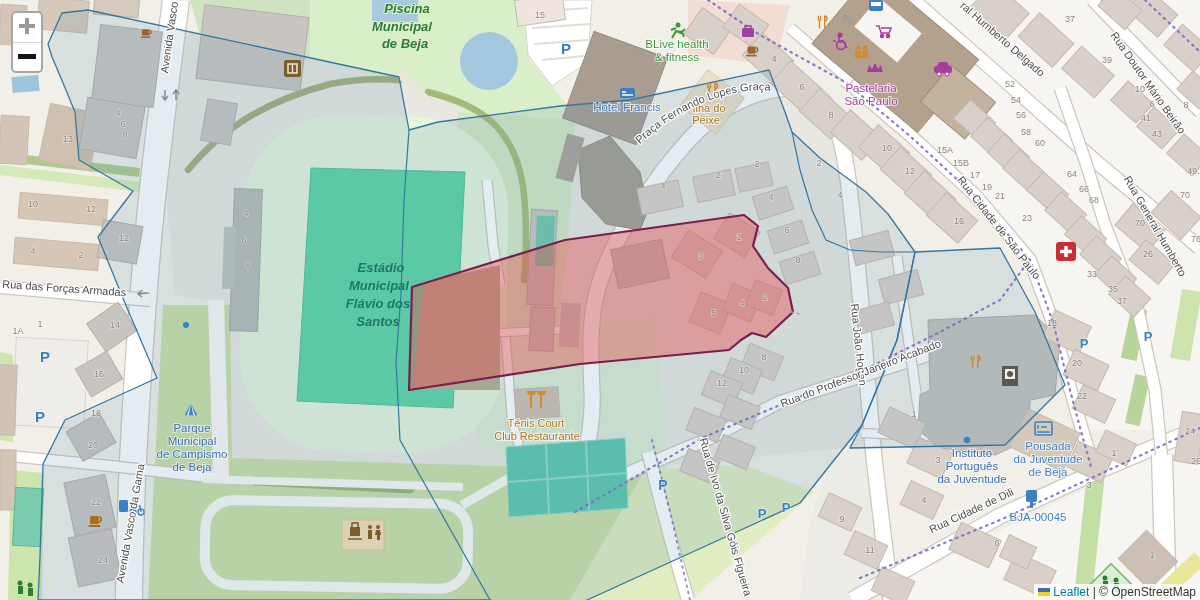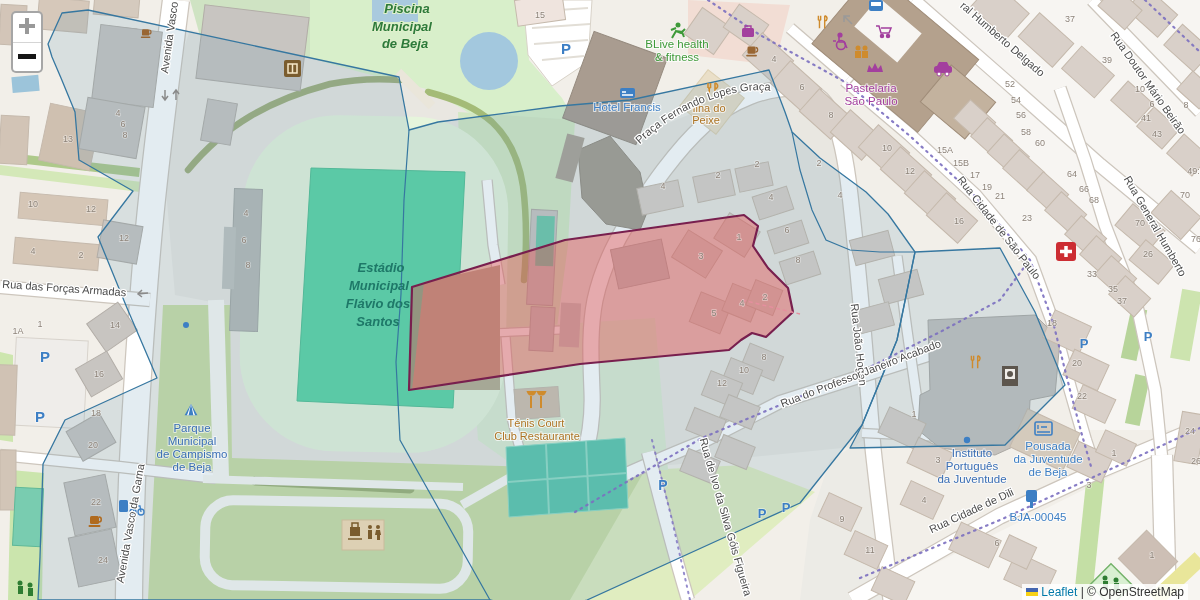--- a/index.html
+++ b/index.html
@@ -478,15 +478,15 @@
 <div style="position:absolute;left:11px;top:11px;width:32px;height:62px;background:#fff;border:2px solid rgba(128,128,128,.7);border-radius:5px;box-sizing:border-box">
 <div style="position:relative;width:100%;height:29px;border-bottom:1px solid #d5d5d5">
 <div style="position:absolute;left:6px;top:11px;width:16px;height:4px;background:#999"></div>
 <div style="position:absolute;left:12px;top:5px;width:4px;height:16px;background:#999"></div>
       </div>
 <div style="position:relative;width:100%;height:29px">
 <div style="position:absolute;left:5px;top:11px;width:18px;height:5px;background:#151515"></div>
       </div>
 </div>
 
-<div style="position:absolute;right:12px;bottom:0;height:16px;background:rgba(255,255,255,.85);font-size:12px;line-height:16px;padding:0 4px;color:#333">
+<div style="position:absolute;right:0;bottom:0;height:16px;background:rgba(255,255,255,.85);font-size:12px;line-height:16px;padding:0 4px;color:#333">
 <span style="display:inline-block;width:12px;height:8px;background:linear-gradient(#4566b0 50%,#f7d117 50%)"></span>
 <span style="color:#0078a8"> Leaflet</span> | © OpenStreetMap</div>
 </div>
 </body></html>

